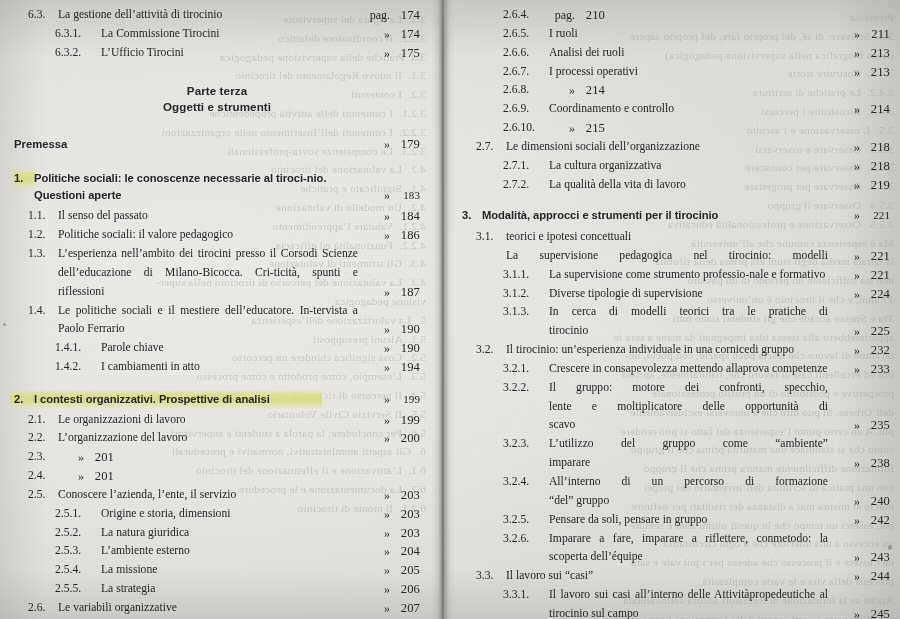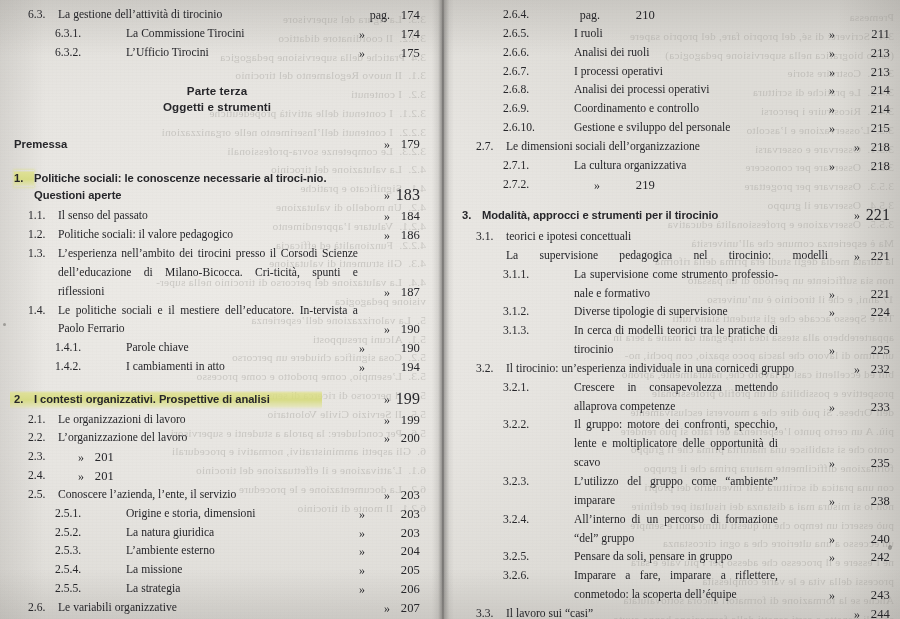--- a/index.html
+++ b/index.html
@@ -100,33 +100,33 @@
     flex:0 0 auto;width:30px;text-align:right;
     align-self:flex-end;
     font-size:12.6px;
     letter-spacing:.1px;
   }
 
   
   .lvl2 .num{width:30px;}
   .lvl3 .num{width:46px;}
   .lvl2{padding-left:14px;}
-  .lvl3{padding-left:41px;gap:25px;}
+  .lvl3{padding-left:41px;}
   .lvl1{padding-left:0;}
   .lvl1 .num{width:20px;}
 
   
   .chap{
     font-family:"Liberation Sans", sans-serif;
     font-weight:bold;
     font-size:11.2px;
     line-height:16.6px;
     letter-spacing:-.05px;
   }
-  .chap .pnum{font-family:"Liberation Serif",serif;font-weight:normal;font-size:16px;}
+  .chap .pnum{font-family:"Liberation Serif",serif;font-weight:normal;font-size:11px;}
   .chap .pmark{font-family:"Liberation Serif",serif;font-weight:normal;}
   .chap .title{text-align:left;}
 
   
   .hl-num{
     background:linear-gradient(180deg, rgba(226,226,150,.0) 2%, rgba(222,224,138,.85) 14%,
                rgba(214,219,126,.92) 55%, rgba(223,226,150,.55) 88%, rgba(226,226,150,0) 100%);
     box-shadow:0 0 2px 1px rgba(220,222,140,.55);
   }
   .hl-line{
@@ -407,50 +407,49 @@
         <span class="pnum">213</span>
       </div>
       <div class="row lvl3">
         <span class="num">2.6.7.</span>
         <span class="title">I processi operativi</span>
         <span class="pmark">»</span>
         <span class="pnum">213</span>
       </div>
       <div class="row lvl3">
         <span class="num">2.6.8.</span>
-        <span class="title">Analisi dei processi operativi</span>
         <span class="pmark">»</span>
         <span class="pnum">214</span>
       </div>
       <div class="row lvl3">
         <span class="num">2.6.9.</span>
         <span class="title">Coordinamento e controllo</span>
         <span class="pmark">»</span>
         <span class="pnum">214</span>
       </div>
       <div class="row lvl3">
         <span class="num">2.6.10.</span>
-        <span class="title">Gestione e sviluppo del personale</span>
         <span class="pmark">»</span>
         <span class="pnum">215</span>
       </div>
       <div class="row lvl2">
         <span class="num">2.7.</span>
         <span class="title">Le dimensioni sociali dell’organizzazione</span>
         <span class="pmark">»</span>
         <span class="pnum">218</span>
       </div>
       <div class="row lvl3">
         <span class="num">2.7.1.</span>
         <span class="title">La cultura organizzativa</span>
         <span class="pmark">»</span>
         <span class="pnum">218</span>
       </div>
       <div class="row lvl3">
         <span class="num">2.7.2.</span>
+        <span class="title">La qualità della vita di lavoro</span>
         <span class="pmark">»</span>
         <span class="pnum">219</span>
       </div>
       <div class="spacer" style="height: 13px;"></div>
       <div class="row lvl1 chap">
         <span class="num">3.</span>
         <span class="title">Modalità, approcci e strumenti per il tirocinio</span>
         <span class="pmark">»</span>
         <span class="pnum">221</span>
       </div>

